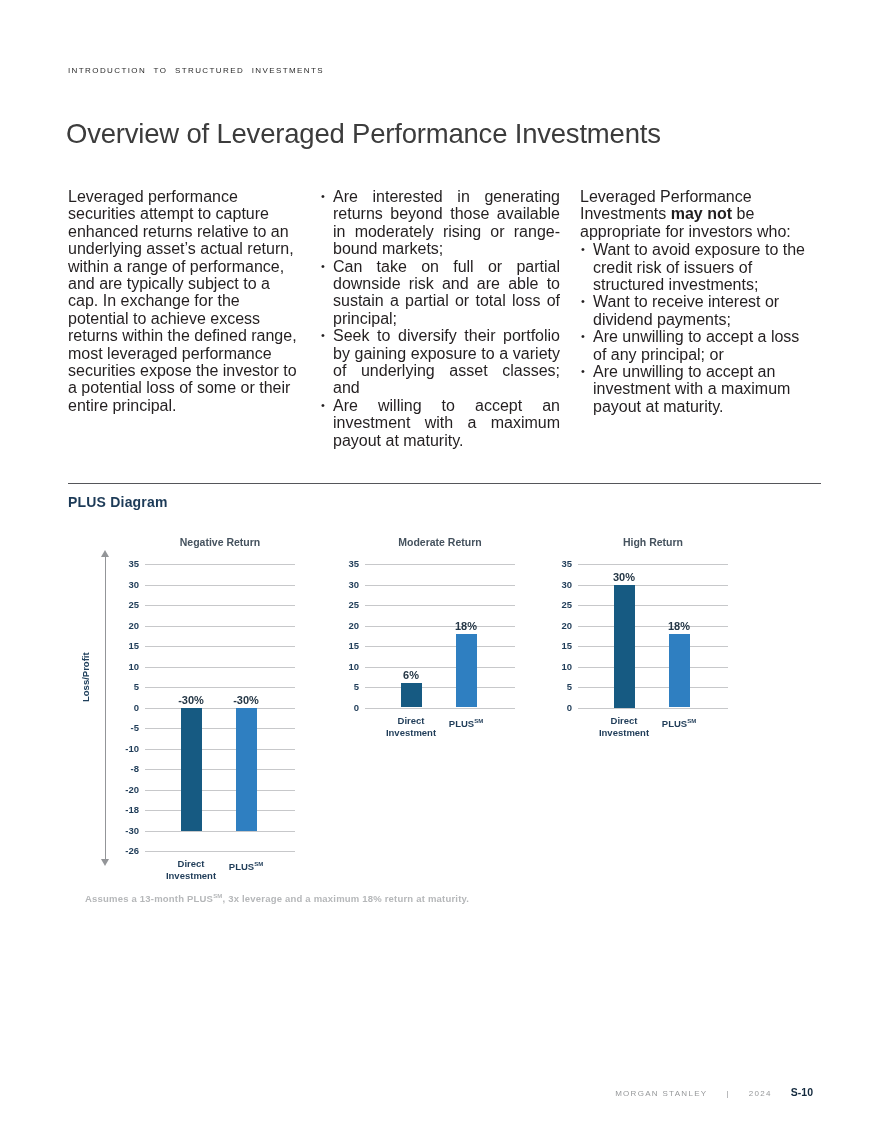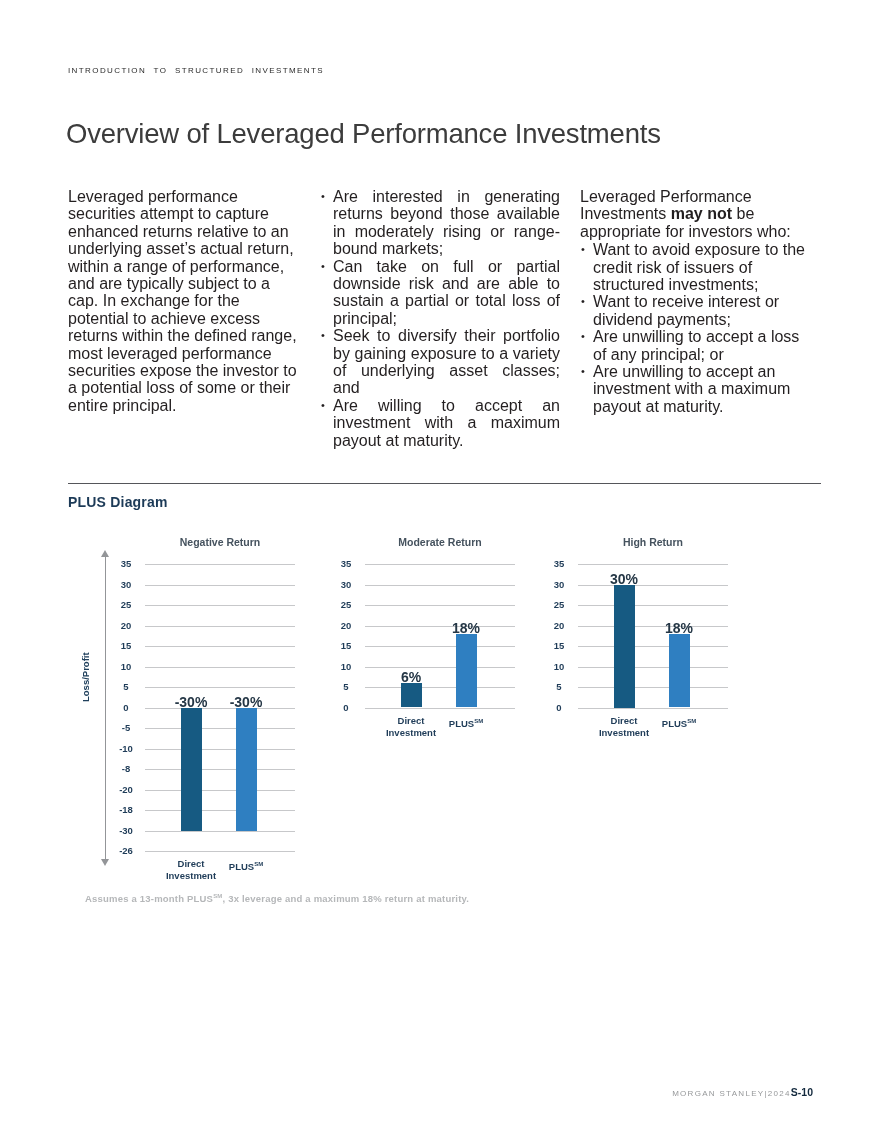--- a/index.html
+++ b/index.html
@@ -31,25 +31,25 @@
     font-size:14px; font-weight:700; color:#1c3a57; letter-spacing:0.2px;
   }
   .figure { position:absolute; left:0; top:530px; width:877px; height:385px; }
   .chart { position:absolute; top:0; width:182px; height:360px; }
   .chart-title {
     position:absolute; top:6px; left:32px; width:150px; text-align:center;
     font-size:10.5px; font-weight:700; color:#45525e;
   }
   .gridline { position:absolute; width:150px; height:1px; background:#c7c8ca; }
   .tick {
-    position:absolute; left:0; width:26px; text-align:center;
+    position:absolute; left:0; width:26px; text-align:right;
     font-size:9.5px; font-weight:700; color:#1f3c58;
   }
   .bar { position:absolute; width:21px; }
-  .bar-label { position:absolute; text-align:center; font-size:14px; font-weight:700; color:#253746; }
+  .bar-label { position:absolute; text-align:center; font-size:11px; font-weight:700; color:#253746; }
   .cat-label {
     position:absolute; text-align:center; font-size:9.5px; font-weight:700;
     color:#1f3c58; line-height:12px;
   }
   .cat-label sup, .sm-sup { font-size:6px; vertical-align:super; }
   .axis-arrow { position:absolute; left:100px; top:20px; width:11px; height:316px; }
   .axis-arrow::before {
     content:""; position:absolute; left:5px; top:5px; bottom:5px; width:1px; background:#939598;
   }
   .ah { position:absolute; left:1px; width:0; height:0;
@@ -60,21 +60,21 @@
     position:absolute; left:80px; top:95px; width:14px; height:105px;
     writing-mode:vertical-rl; transform:rotate(180deg); text-align:center;
     font-size:9.5px; font-weight:700; color:#20405c;
   }
   .footnote {
     position:absolute; left:85px; top:893px;
     font-size:9.5px; font-weight:700; color:#b5b7b9; letter-spacing:0.2px;
   }
   .footer {
     position:absolute; right:64px; top:1086px;
-    display:flex; align-items:baseline; gap:0;
+    display:flex; align-items:baseline; gap:19px;
   }
   .footer .gray { font-size:8px; letter-spacing:1.3px; color:#96989a; }
   .footer .page-num { font-size:10.5px; font-weight:700; color:#13293d; }
 </style>
 </head>
 <body>
 
 <div class="page">
 
   <div class="eyebrow">INTRODUCTION TO STRUCTURED INVESTMENTS</div>

